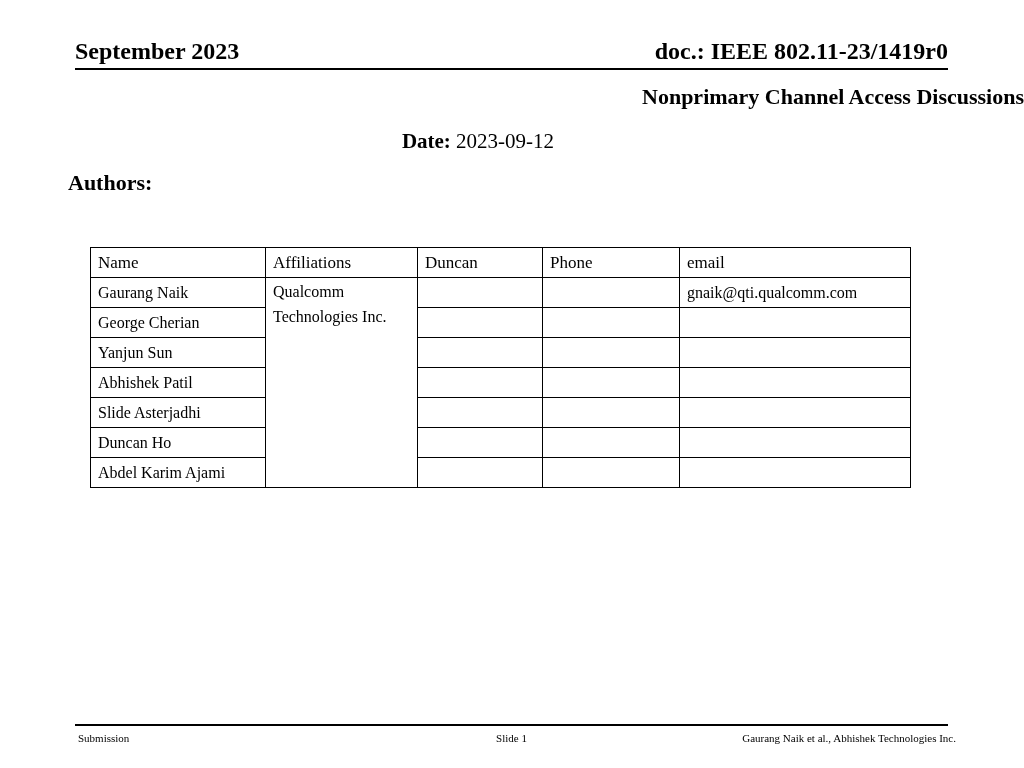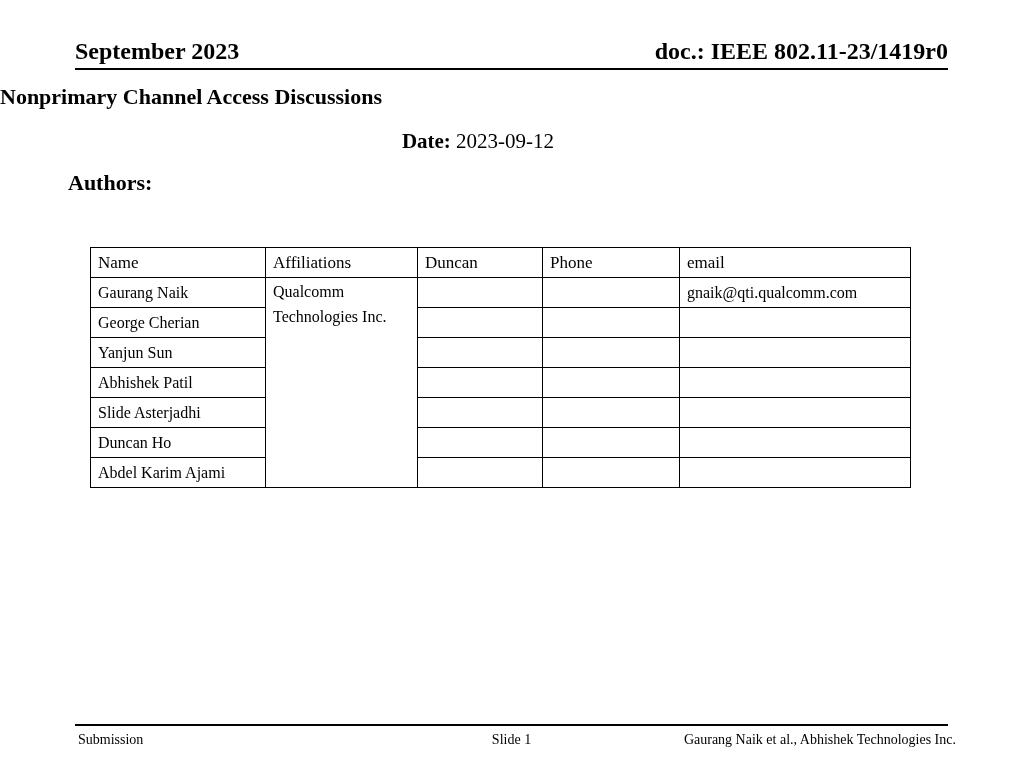--- a/index.html
+++ b/index.html
@@ -35,21 +35,21 @@
     font-weight: bold;
     line-height: 26px;
     white-space: nowrap;
   }
   
   .slide-title {
     position: absolute;
     top: 84px;
     left: 0;
     width: 1024px;
-    text-align: left;
+    text-align: right;
     font-size: 22px;
     font-weight: bold;
   }
   .slide-dateline {
     position: absolute;
     top: 129px;
     left: 0;
     width: 956px;
     text-align: center;
     font-size: 21px;
@@ -96,21 +96,21 @@
     line-height: 1.55;
   }
   
   .slide-footer {
     position: absolute;
     left: 75px;
     top: 724px;
     width: 873px;
     border-top: 2px solid #000000;
     padding-top: 8px;
-    font-size: 14px;
+    font-size: 11px;
   }
   .slide-footer .ft-left {
     position: absolute;
     left: 3px;
     top: 6px;
   }
   .slide-footer .ft-center {
     position: absolute;
     left: 0;
     top: 6px;

